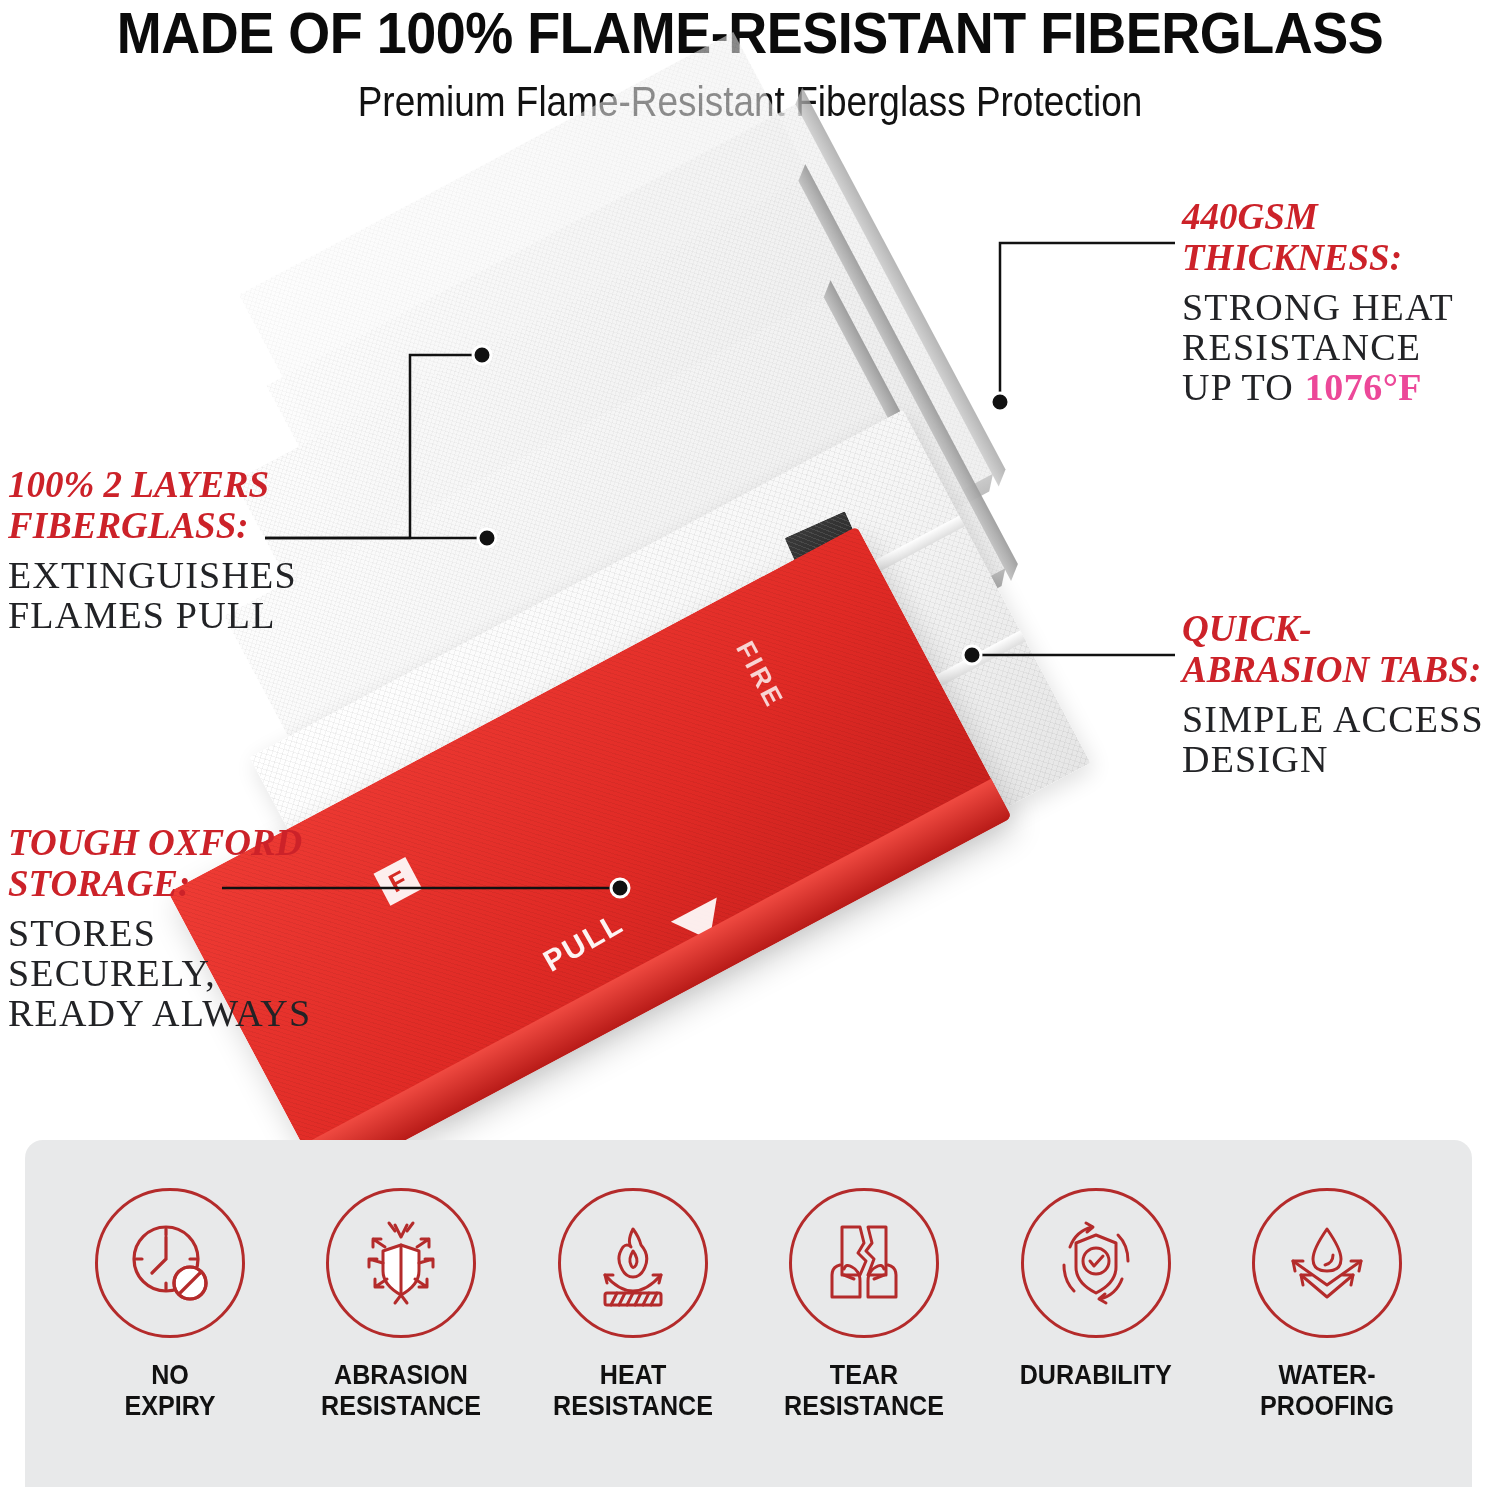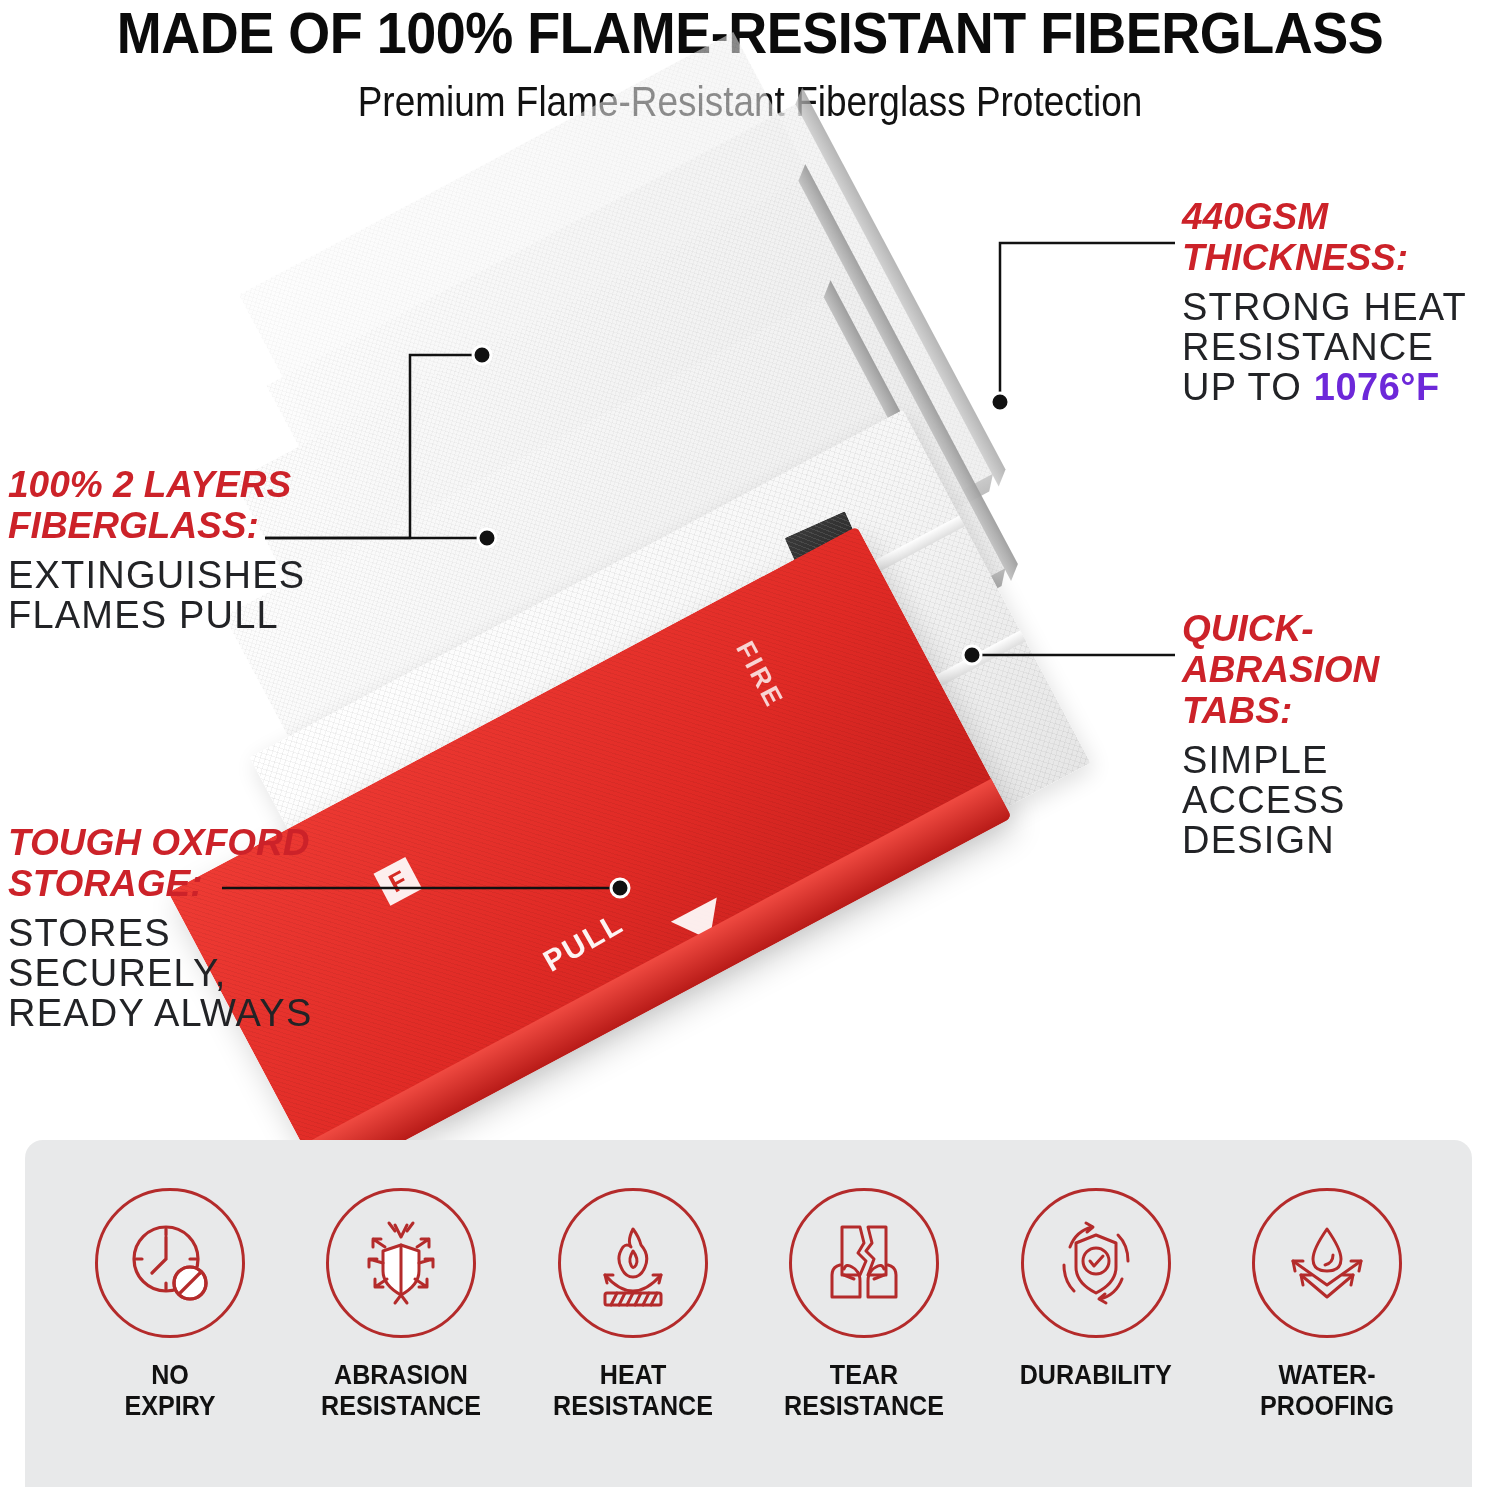--- a/index.html
+++ b/index.html
@@ -137,40 +137,40 @@
     color:#d42a24; font-weight:bold; font-size:26px;
     text-align:center; line-height:36px;
   }
   #pouch .sidemark {
     position:absolute; right:120px; top:70px;
     color:#ffffff; opacity:0.8; font-weight:bold; font-size:26px;
     letter-spacing:3px; transform:rotate(90deg);
   }
 
   
-  .callout { position:absolute; }
+  .callout { position:absolute;font-family:Liberation Serif, serif; }
   .callout .ttl {
     color:#CC2229;
     font-weight:bold;
     font-style:italic;
     font-size:37px;
     line-height:41px;
     letter-spacing:0px;
     white-space:pre-line;
   }
   .callout .body {
     margin-top:9px;
     color:#222326;
     font-weight:300;
     font-size:38px;
     line-height:40px;
     letter-spacing:1.2px;
     white-space:pre-line;
   }
-  .callout .body .hot { color:#6d28d9; font-weight:bold; letter-spacing:0.5px; }
+  .callout .body .hot { color:#ec4899; font-weight:bold; letter-spacing:0.5px; }
 
   #co-gsm     { left:1182px; top:196px; width:310px; }
   #co-layers  { left:8px;    top:464px; width:330px; }
   #co-tabs    { left:1182px; top:608px; width:315px; }
   #co-oxford  { left:8px;    top:822px; width:345px; }
 
   
   #leaders { position:absolute; left:0; top:0; width:1500px; height:1120px; pointer-events:none; }
 
   

